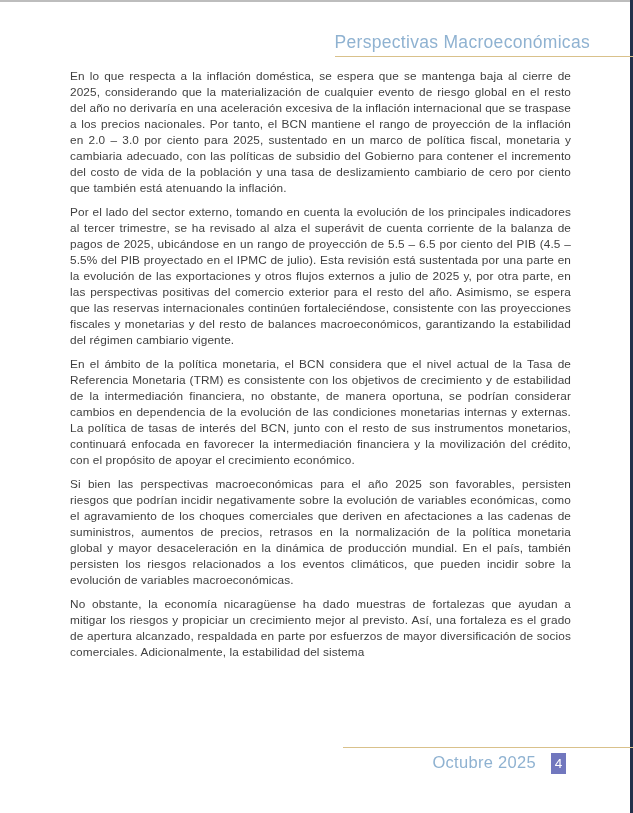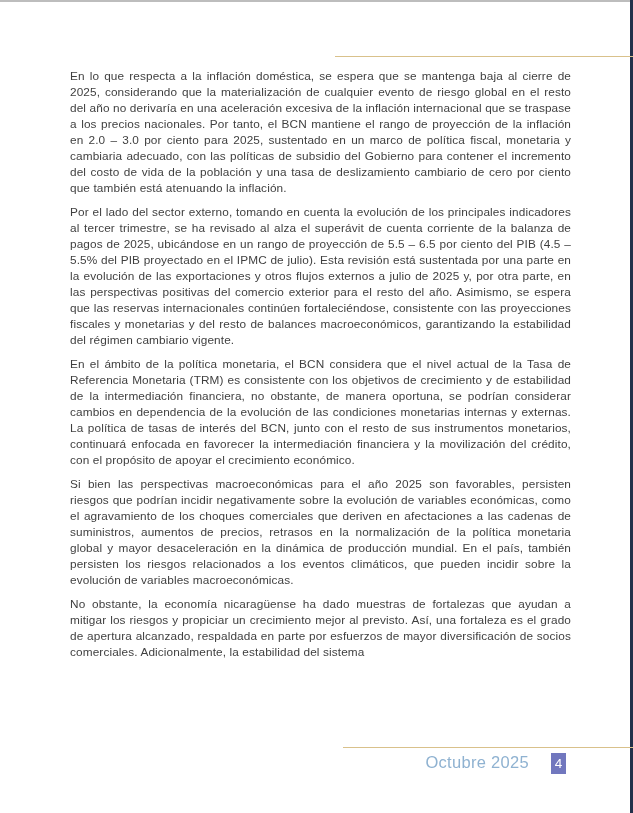--- a/index.html
+++ b/index.html
@@ -62,21 +62,21 @@
     position: absolute;
     top: 747px;
     left: 343px;
     right: 0;
     height: 1px;
     background: var(--rule-tan, #d9c18b);
   }
   .footer-date {
     position: absolute;
     top: 753px;
-    right: 104px;
+    right: 97px;
     font-size: 16.5px;
     letter-spacing: 0.3px;
     color: var(--accent-blue, #8fb2d1);
     white-space: nowrap;
   }
   .page-badge {
     position: absolute;
     top: 753px;
     left: 551px;
     width: 15px;
@@ -90,20 +90,21 @@
   }
 </style>
 </head>
 <body>
 
 <div class="page">
 
   <div class="top-border"></div>
   <div class="edge-line"></div>
 
+  <div class="header-title">Perspectivas Macroeconómicas</div>
   <div class="header-rule"></div>
 
   <div class="body-text">
       <p>En lo que respecta a la inflación doméstica, se espera que se mantenga baja al cierre de 2025, considerando que la materialización de cualquier evento de riesgo global en el resto del año no derivaría en una aceleración excesiva de la inflación internacional que se traspase a los precios nacionales. Por tanto, el BCN mantiene el rango de proyección de la inflación en 2.0 – 3.0 por ciento para 2025, sustentado en un marco de política fiscal, monetaria y cambiaria adecuado, con las políticas de subsidio del Gobierno para contener el incremento del costo de vida de la población y una tasa de deslizamiento cambiario de cero por ciento que también está atenuando la inflación.</p>
       <p>Por el lado del sector externo, tomando en cuenta la evolución de los principales indicadores al tercer trimestre, se ha revisado al alza el superávit de cuenta corriente de la balanza de pagos de 2025, ubicándose en un rango de proyección de 5.5 – 6.5 por ciento del PIB (4.5 – 5.5% del PIB proyectado en el IPMC de julio). Esta revisión está sustentada por una parte en la evolución de las exportaciones y otros flujos externos a julio de 2025 y, por otra parte, en las perspectivas positivas del comercio exterior para el resto del año. Asimismo, se espera que las reservas internacionales continúen fortaleciéndose, consistente con las proyecciones fiscales y monetarias y del resto de balances macroeconómicos, garantizando la estabilidad del régimen cambiario vigente.</p>
       <p>En el ámbito de la política monetaria, el BCN considera que el nivel actual de la Tasa de Referencia Monetaria (TRM) es consistente con los objetivos de crecimiento y de estabilidad de la intermediación financiera, no obstante, de manera oportuna, se podrían considerar cambios en dependencia de la evolución de las condiciones monetarias internas y externas. La política de tasas de interés del BCN, junto con el resto de sus instrumentos monetarios, continuará enfocada en favorecer la intermediación financiera y la movilización del crédito, con el propósito de apoyar el crecimiento económico.</p>
       <p>Si bien las perspectivas macroeconómicas para el año 2025 son favorables, persisten riesgos que podrían incidir negativamente sobre la evolución de variables económicas, como el agravamiento de los choques comerciales que deriven en afectaciones a las cadenas de suministros, aumentos de precios, retrasos en la normalización de la política monetaria global y mayor desaceleración en la dinámica de producción mundial. En el país, también persisten los riesgos relacionados a los eventos climáticos, que pueden incidir sobre la evolución de variables macroeconómicas.</p>
       <p>No obstante, la economía nicaragüense ha dado muestras de fortalezas que ayudan a mitigar los riesgos y propiciar un crecimiento mejor al previsto. Así, una fortaleza es el grado de apertura alcanzado, respaldada en parte por esfuerzos de mayor diversificación de socios comerciales. Adicionalmente, la estabilidad del sistema</p>
     </div>
 

